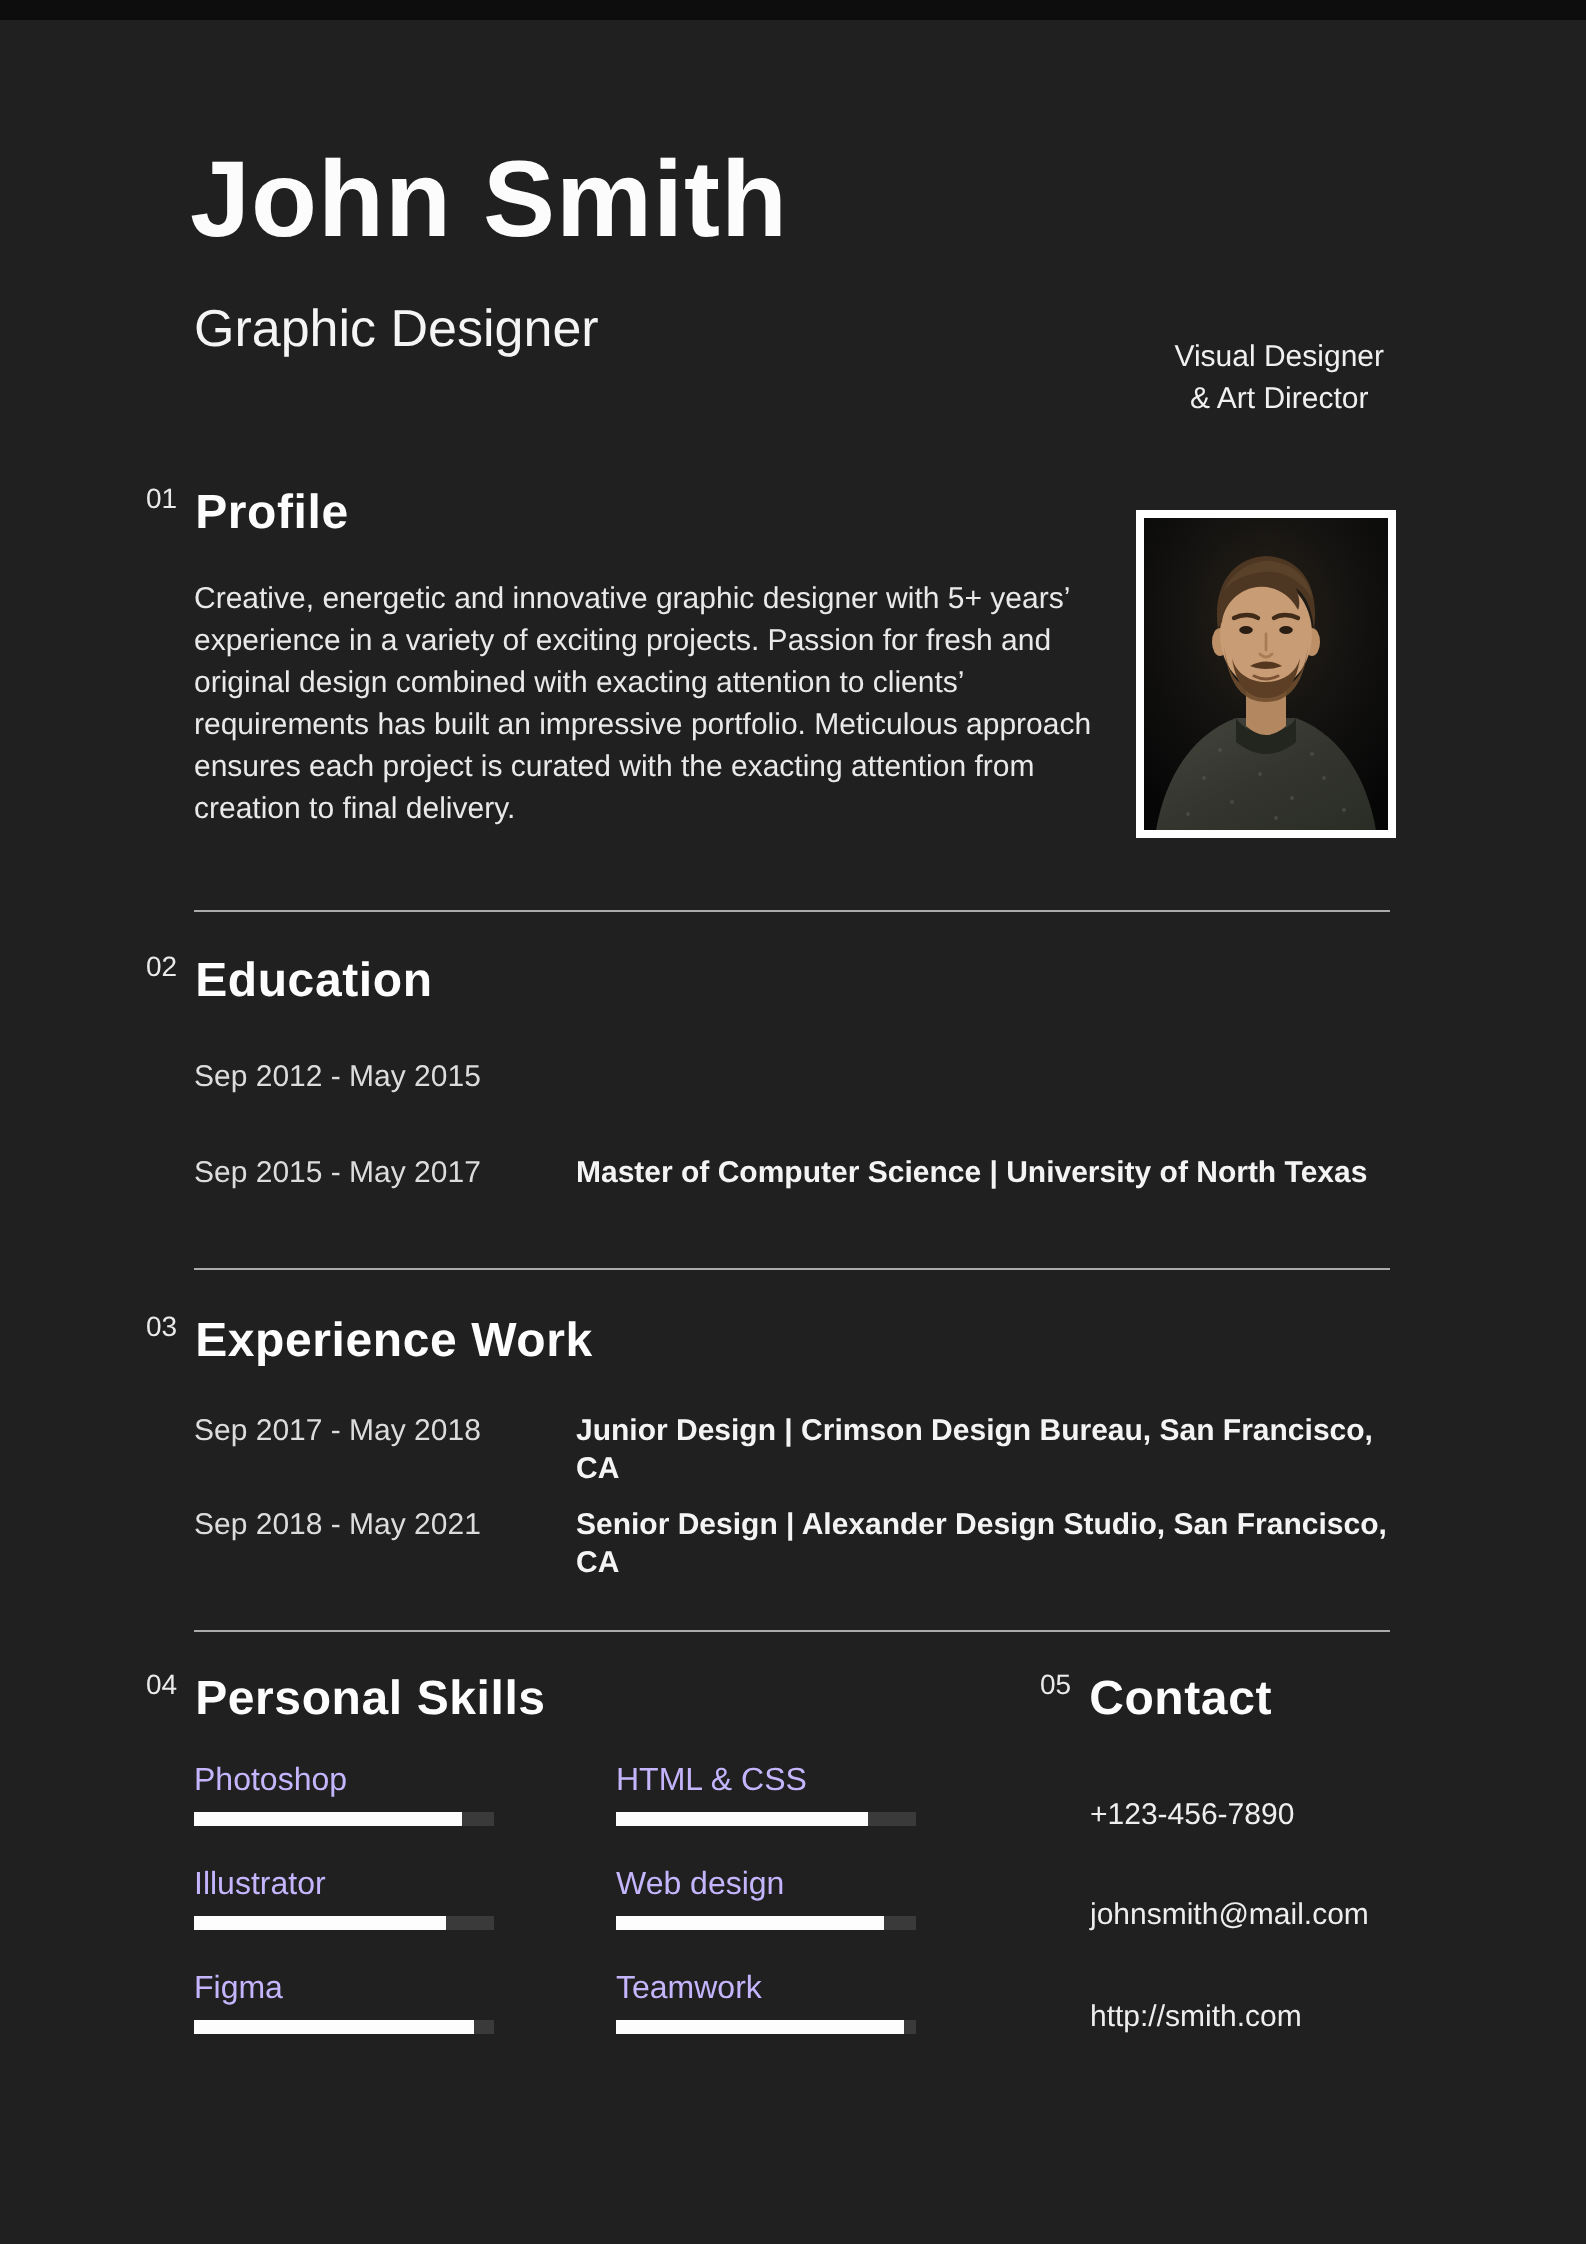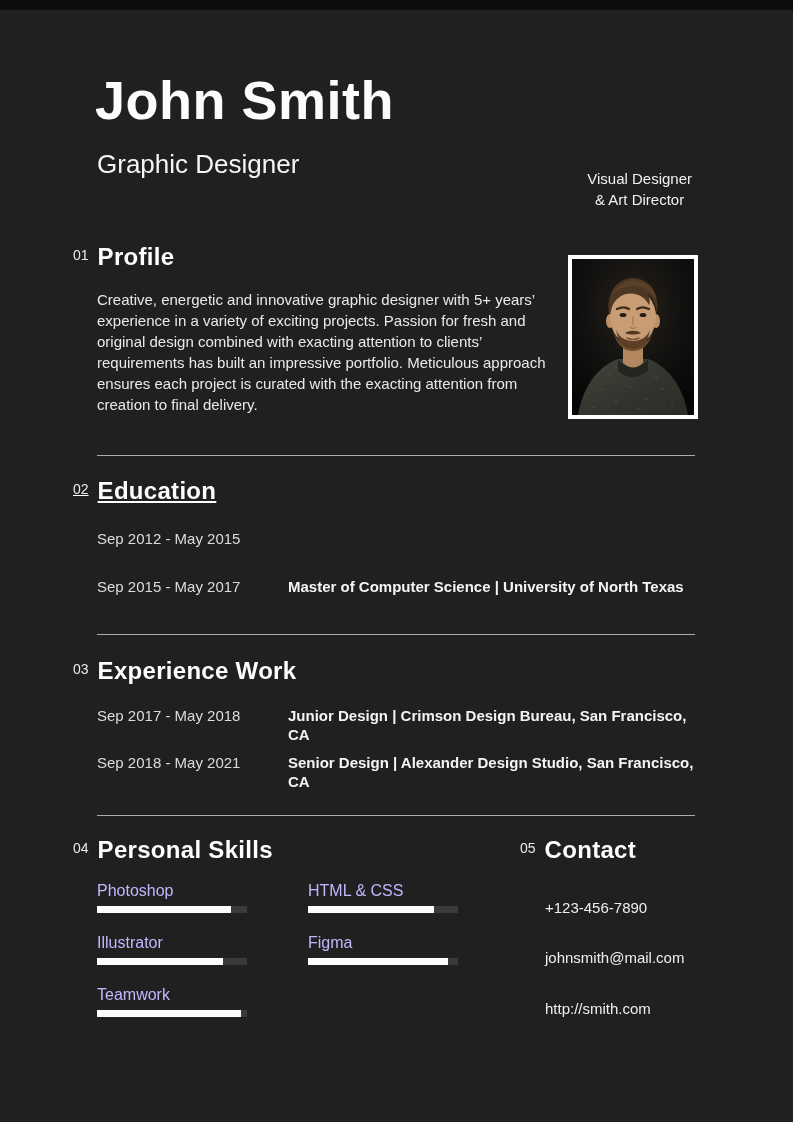--- a/index.html
+++ b/index.html
@@ -11,21 +11,21 @@
   .edge-bar{position:absolute;left:0;width:793px;background:#0d0d0d;}
   #top-bar{top:0;height:10px;}
   #bottom-bar{top:1114px;height:8px;}
 
   .name{position:absolute;left:95px;top:72px;font-size:54px;font-weight:bold;
         letter-spacing:.5px;color:#fcfcfc;line-height:1.05;}
   .role{position:absolute;left:97px;top:149px;font-size:26px;font-weight:400;color:#f5f5f5;}
   .tagline{position:absolute;right:101px;top:168px;font-size:15px;line-height:21px;
            text-align:center;color:#f0f0f0;font-weight:400;}
 
-  .section-heading{position:absolute;left:73px;display:flex;align-items:center;}
+  .section-heading{position:absolute;left:73px;display:flex;align-items:flex-start;}
   .section-number{font-size:14px;color:#eaeaea;margin-right:9px;transform:translateY(-2px);font-weight:400;}
   .section-title{font-size:24px;font-weight:bold;color:#fdfdfd;letter-spacing:.3px;}
 
   .profile-text{position:absolute;left:97px;top:289px;width:450px;font-size:15px;
                 line-height:21px;color:#e9e9e9;}
 
   .photo-frame{position:absolute;left:568px;top:255px;width:122px;height:156px;
                background:#fff;padding:4px;}
   .photo-frame svg{display:block;}
 
@@ -121,21 +121,21 @@
       <path d="M45,50 C49,48 54,48 57,50" stroke="#3f2b17" stroke-width="2.2" fill="none" stroke-linecap="round"></path>
       <path d="M65,50 C68,48 73,48 77,50" stroke="#3f2b17" stroke-width="2.2" fill="none" stroke-linecap="round"></path>
 
       <path d="M37,56 C34,34 44,20 61,19 C78,20 88,33 85,56 C84,44 80,38 76,35 C78,40 78,44 77,46 C72,36 62,33 54,35 C46,37 40,44 39,52 C38,54 37,55 37,56 Z" fill="#4e3722"></path>
       <path d="M40,36 C46,24 58,20 66,22 C76,24 83,31 84,40 C78,30 68,26 60,27 C51,28 44,31 40,36 Z" fill="#5a4129"></path>
     </svg>
   </div>
 
   <div id="divider-1" class="divider"></div>
 
-  <div class="section-heading" style="top:477px;text-decoration:underline;">
+  <div class="section-heading" style="top:477px;">
     <span class="section-number">02</span>
     <span class="section-title">Education</span>
   </div>
   <div class="entry-row" style="top:529px;">
     <span class="entry-dates">Sep 2012 - May 2015</span>
   </div>
   <div class="entry-row" style="top:577px;">
     <span class="entry-dates">Sep 2015 - May 2017</span>
     <span class="entry-desc">Master of Computer Science | University of North Texas</span>
   </div>
@@ -171,20 +171,26 @@
     <div>
       <div class="skill-label">HTML &amp; CSS</div>
       <div class="skill-track">
         <div class="skill-fill" style="width: 84%;"></div>
       </div>
     </div>
     <div>
       <div class="skill-label">Illustrator</div>
       <div class="skill-track">
         <div class="skill-fill" style="width: 84%;"></div>
+      </div>
+    </div>
+    <div>
+      <div class="skill-label">Web design</div>
+      <div class="skill-track">
+        <div class="skill-fill" style="width: 89%;"></div>
       </div>
     </div>
     <div>
       <div class="skill-label">Figma</div>
       <div class="skill-track">
         <div class="skill-fill" style="width: 93%;"></div>
       </div>
     </div>
     <div>
       <div class="skill-label">Teamwork</div>

